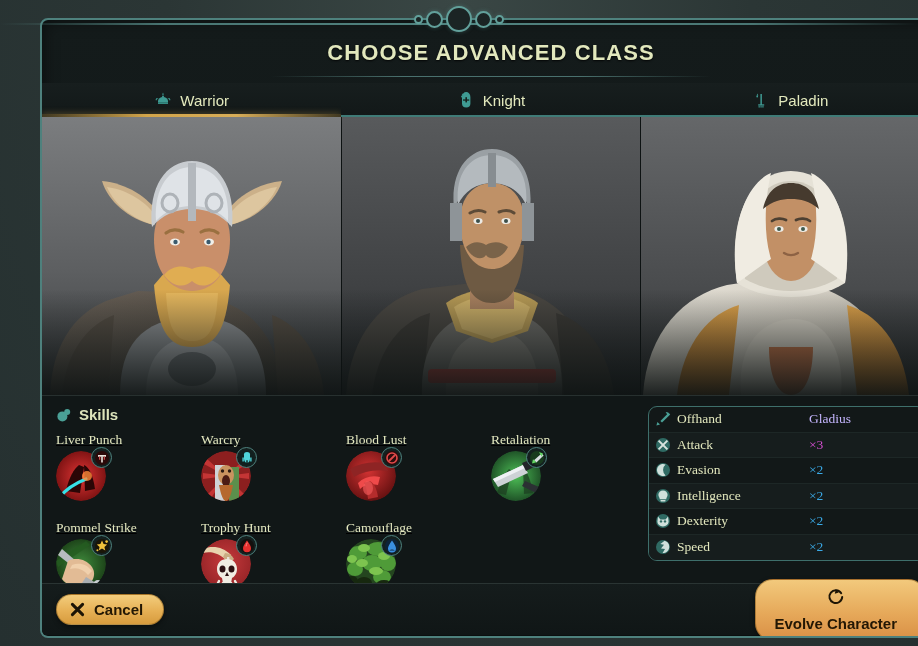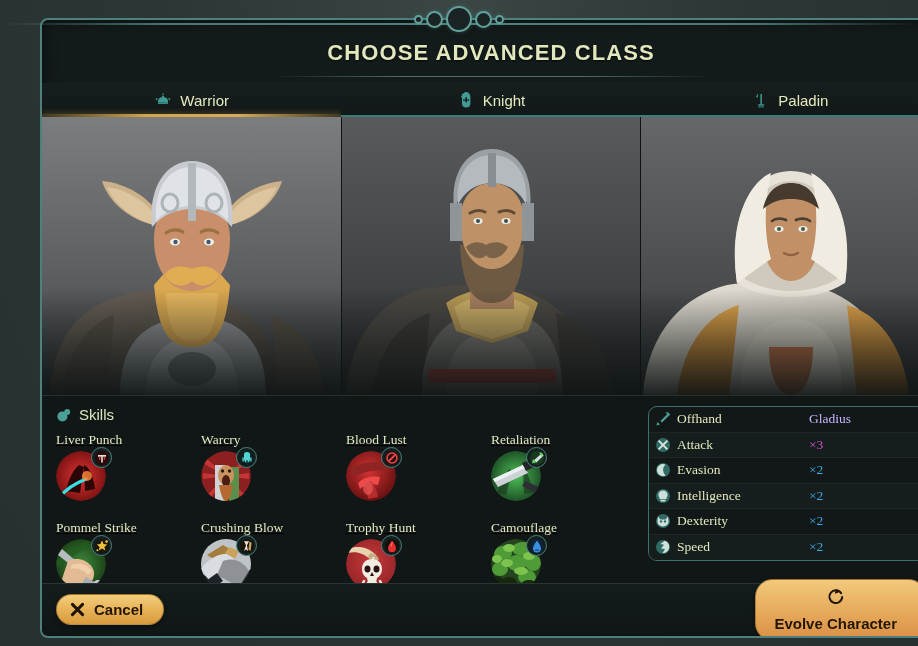--- a/index.html
+++ b/index.html
@@ -157,20 +157,21 @@
     flex: 1 1 auto;
     padding: 10px 14px 0 6px;
   }
   .section-head {
     display: flex;
     align-items: center;
     gap: 7px;
     color: #dde4bb;
     font-size: 15px;
     margin-bottom: 9px;
+    font-weight: bold;
   }
   .section-head svg { display: block; }
 
   .skill-grid {
     display: grid;
     grid-template-columns: repeat(4, 145px);
     grid-auto-rows: 88px;
   }
   .skill {
     position: relative;
@@ -642,43 +643,20 @@
                 <svg width="14" height="14" viewBox="0 0 14 14">
                   <circle cx="7" cy="7" r="7" fill="#1a1608"></circle>
                   <path d="M7 1.6l1.6 3.4 3.6.4-2.8 2.5.9 3.7L7 9.6l-3.3 2 .9-3.7L1.8 5.4l3.6-.4z" fill="#f0c23c"></path>
                   <circle cx="11.6" cy="2.6" r="1.3" fill="#f0c23c"></circle>
                   <circle cx="2.4" cy="11.2" r="1" fill="#f0c23c"></circle>
                 </svg>
               </div>
             </div>
           </div>
 
-          <div class="skill">
-            <div class="skill-name">Crushing Blow</div>
-            <div class="skill-icon-wrap">
-              <div class="skill-icon">
-                <svg width="50" height="50" viewBox="0 0 50 50">
-                  <circle cx="25" cy="25" r="25" fill="#2b2d30"></circle>
-                  <path d="M0 0h50v30L24 50 0 34z" fill="#bfc3c7"></path>
-                  <path d="M6 16L22 6l10 6-16 10z" fill="#a57c3c"></path>
-                  <path d="M0 30c8-12 22-18 34-14l-4 12-20 16z" fill="#d9dde1"></path>
-                  <path d="M22 22c10-4 20 0 26 10l-10 16-22-12z" fill="#8e9296"></path>
-                  <path d="M2 44l14-10 6 8-12 8z" fill="#20222a"></path>
-                  <path d="M28 8l10 4-4 8-10-6z" fill="#c9a25c"></path>
-                </svg>
-              </div>
-              <div class="badge">
-                <svg width="14" height="14" viewBox="0 0 14 14">
-                  <circle cx="7" cy="7" r="7" fill="#19140a"></circle>
-                  <path d="M4 2.2l2 4-2 6 2-2 2 2-1-6 2-4z" fill="#e8e3d6"></path>
-                  <path d="M9.4 2.4l2.2 1.4-1 8-2.2-1z" fill="#c9a35a"></path>
-                </svg>
-              </div>
-            </div>
-          </div>
 
           <div class="skill">
             <div class="skill-name">Trophy Hunt</div>
             <div class="skill-icon-wrap">
               <div class="skill-icon">
                 <svg width="50" height="50" viewBox="0 0 50 50">
                   <defs>
                       <radialGradient id="th" cx=".5" cy=".45" r=".7">
                     <stop offset="0" stop-color="#c63a3c"></stop>
                         <stop offset="1" stop-color="#8b1f22"></stop>

